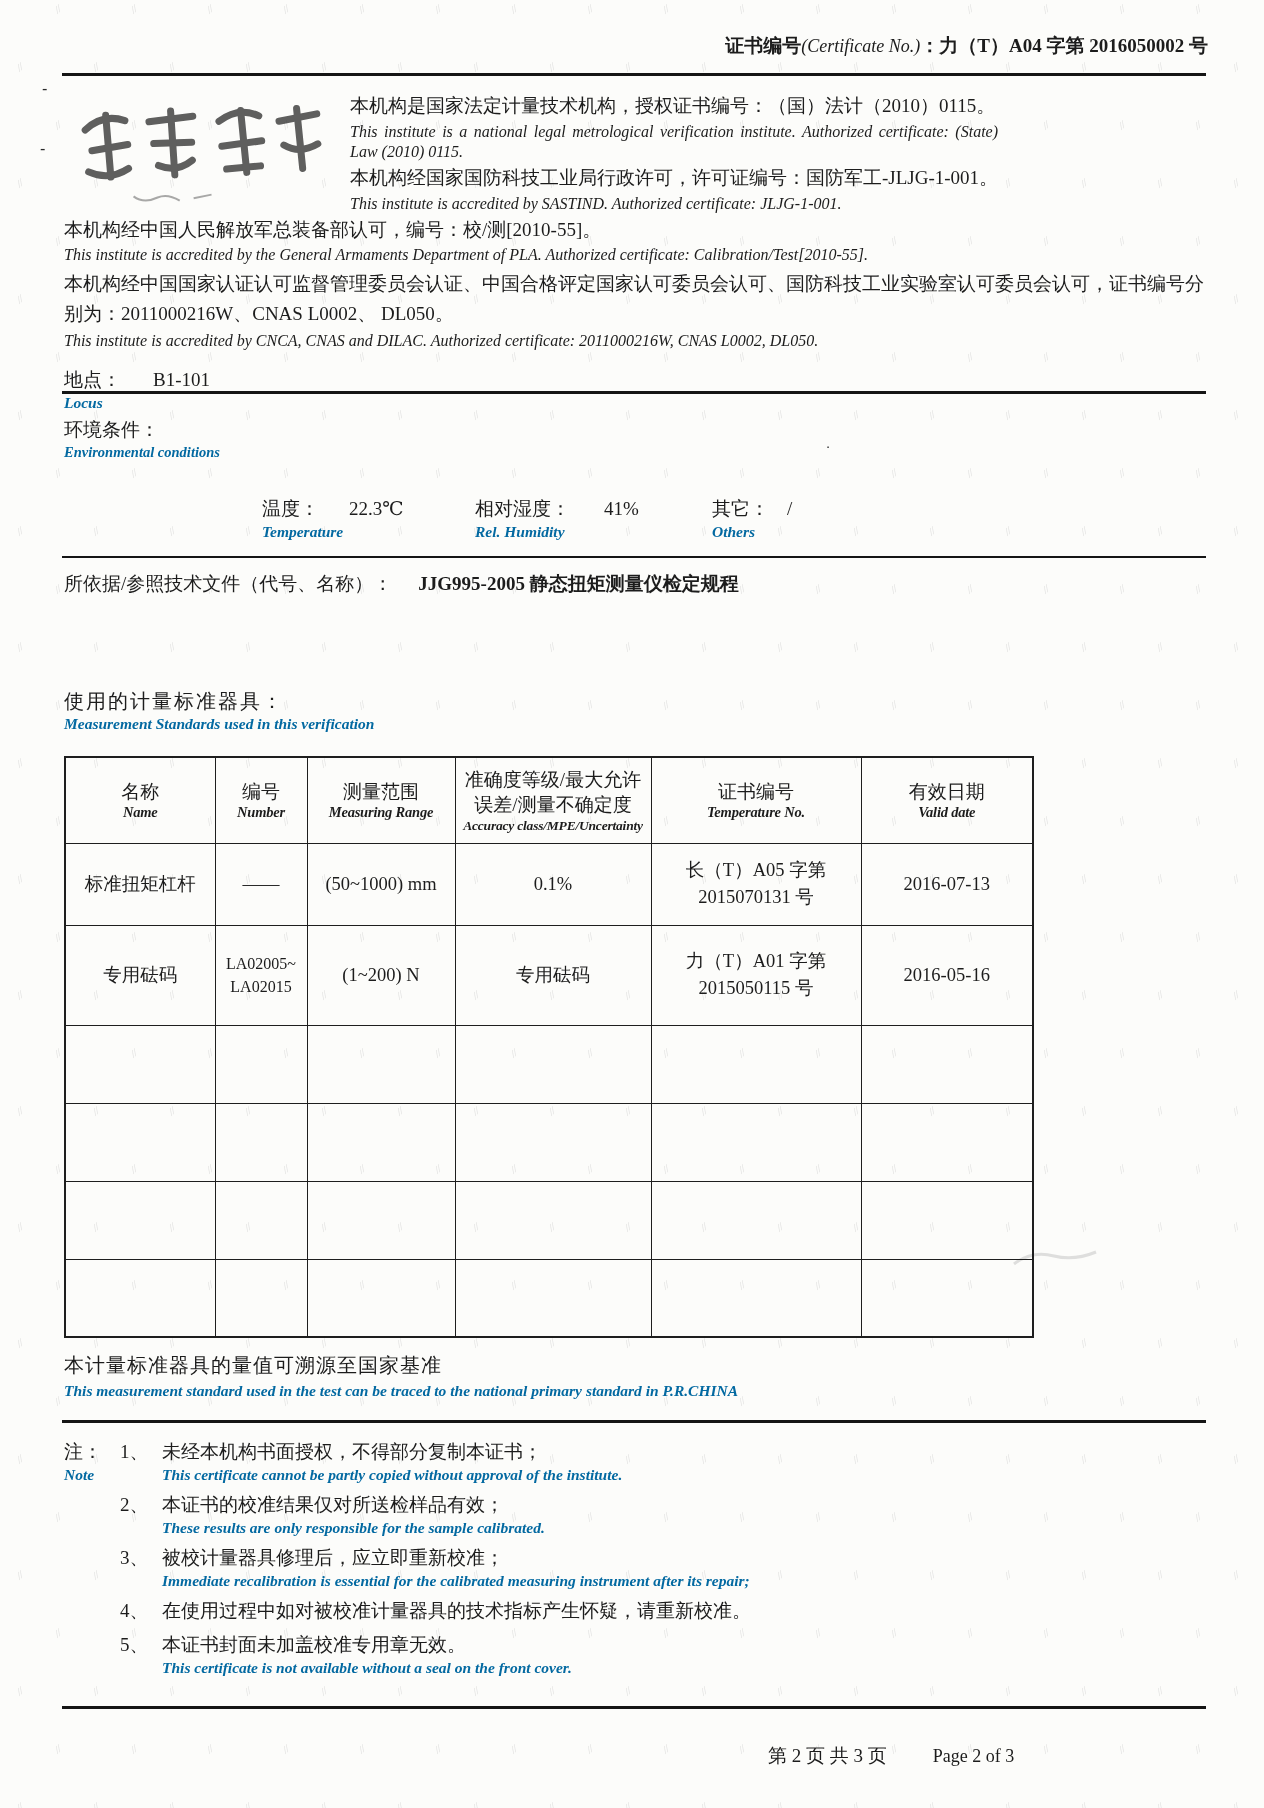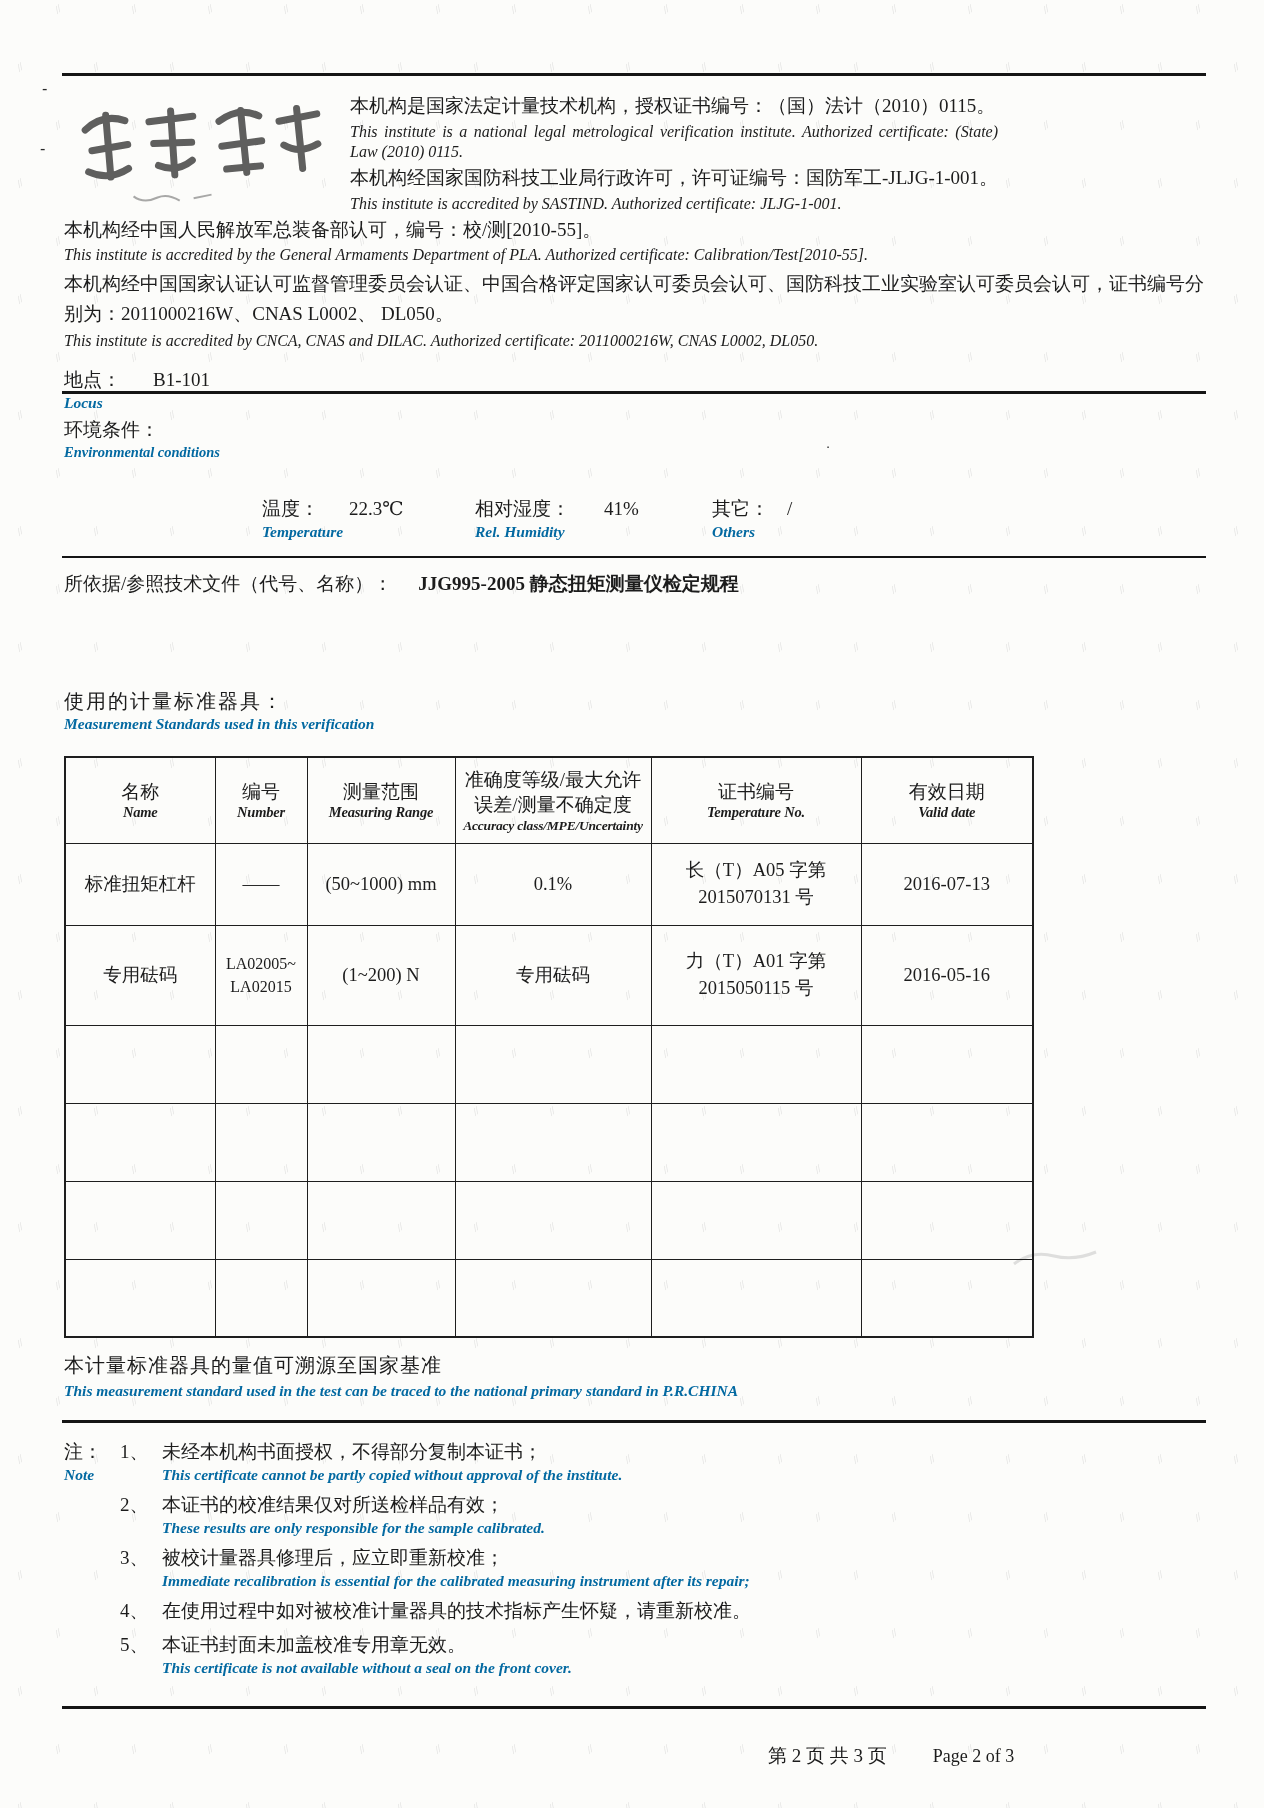--- a/index.html
+++ b/index.html
@@ -571,20 +571,23 @@
       <span class="wm-mark" style="left: 854px; top: 1802px;">⁄⁄</span>
       <span class="wm-mark" style="left: 930px; top: 1802px;">⁄⁄</span>
       <span class="wm-mark" style="left: 1006px; top: 1802px;">⁄⁄</span>
       <span class="wm-mark" style="left: 1082px; top: 1802px;">⁄⁄</span>
       <span class="wm-mark" style="left: 1158px; top: 1802px;">⁄⁄</span>
       <span class="wm-mark" style="left: 1234px; top: 1802px;">⁄⁄</span>
     </div>
 
   <div class="content">
 
+    <div class="hdr-line">
+      <span class="zh-b">证书编号</span><span class="en">(Certificate No.)</span><span class="zh-b">：</span><span class="zh-b">力（T）A04 字第 2016050002 号</span>
+    </div>
     <div class="rule" style="top:73px;height:3px;"></div>
 
     <svg class="stamp" width="255" height="118" viewBox="0 0 255 118">
       <g stroke="#1b1b1b" stroke-width="7" fill="none" stroke-linecap="round" opacity="0.82">
         <path d="M14 34 q18 -16 40 -8"></path>
           <path d="M20 55 l36 -5"></path>
           <path d="M16 76 q20 10 40 -2"></path>
           <path d="M35 20 l3 62"></path>
         <path d="M78 28 l44 -4"></path>
           <path d="M82 50 l38 0"></path>

